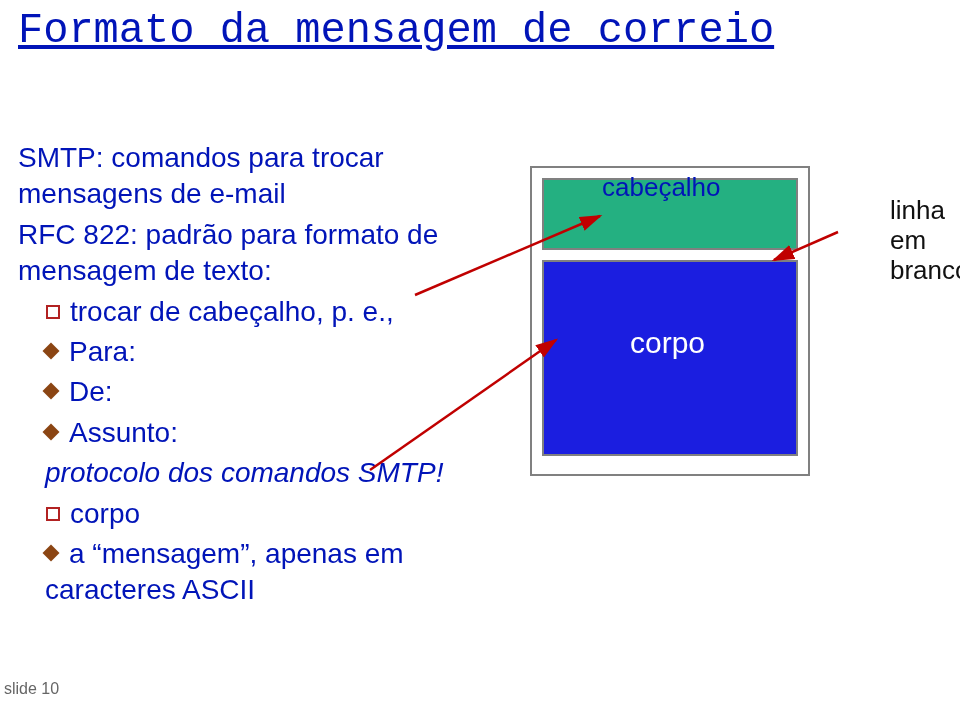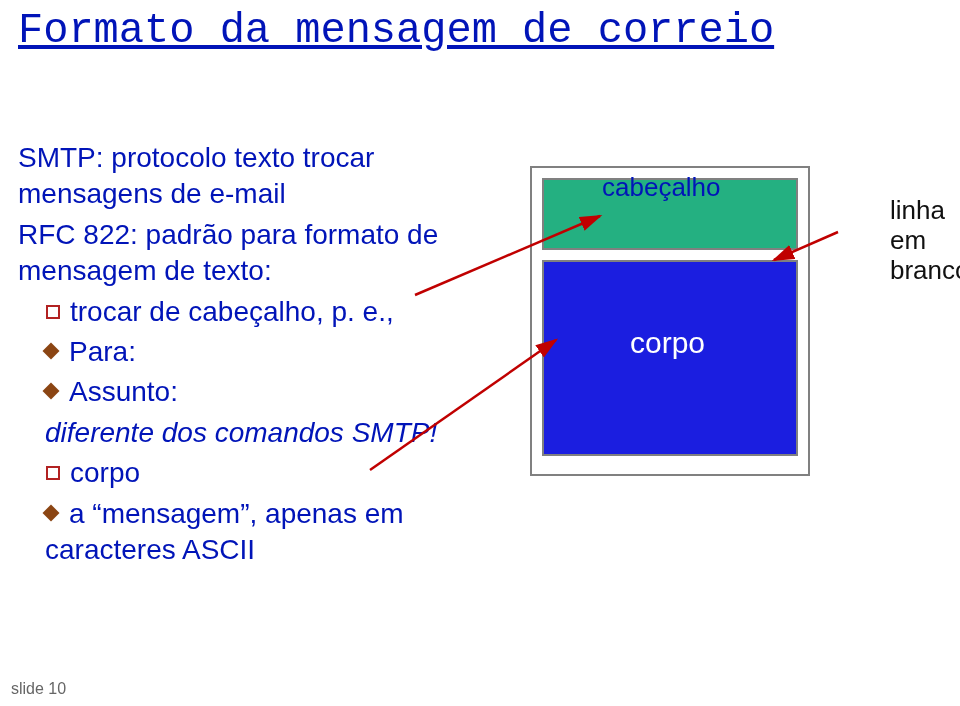--- a/index.html
+++ b/index.html
@@ -98,21 +98,21 @@
     position: absolute;
     left: 890px;
     top: 196px;
     color: #111;
     font-size: 26px;
     line-height: 1.15;
   }
 
   .slidenum {
     position: absolute;
-    left: 11px;
+    left: 4px;
     bottom: 8px;
     color: #666;
     font-size: 16px;
     font-family: Arial, sans-serif;
   }
 
   svg.arrows {
     position: absolute;
     left: 0;
     top: 0;
@@ -120,32 +120,35 @@
     height: 706px;
     pointer-events: none;
   }
 </style>
 </head>
 <body>
 
 <div class="title">Formato da mensagem de correio</div>
 
 <div class="left-col">
-  <div class="block">SMTP: protocolo texto trocar mensagens de e-mail</div>
+  <div class="block">SMTP: comandos para trocar mensagens de e-mail</div>
   <div class="block">RFC 822: padrão para formato de mensagem de texto:</div>
   <div class="block indent-1">
     <span class="sq"></span><span>trocar de cabeçalho, p. e.,</span>
   </div>
   <div class="block indent-2">
     <span class="dia"></span><span>Para:</span>
   </div>
   <div class="block indent-2">
+    <span class="dia"></span><span>De:</span>
+  </div>
+  <div class="block indent-2">
     <span class="dia"></span><span>Assunto:</span>
   </div>
-  <div class="block indent-2 italic">diferente dos comandos SMTP!</div>
+  <div class="block indent-2 italic">protocolo dos comandos SMTP!</div>
   <div class="block indent-1">
     <span class="sq"></span><span>corpo</span>
   </div>
   <div class="block indent-2">
     <span class="dia"></span><span>a “mensagem”, apenas em caracteres ASCII</span>
   </div>
 </div>
 
 <div class="diagram">
   <div class="outer">

